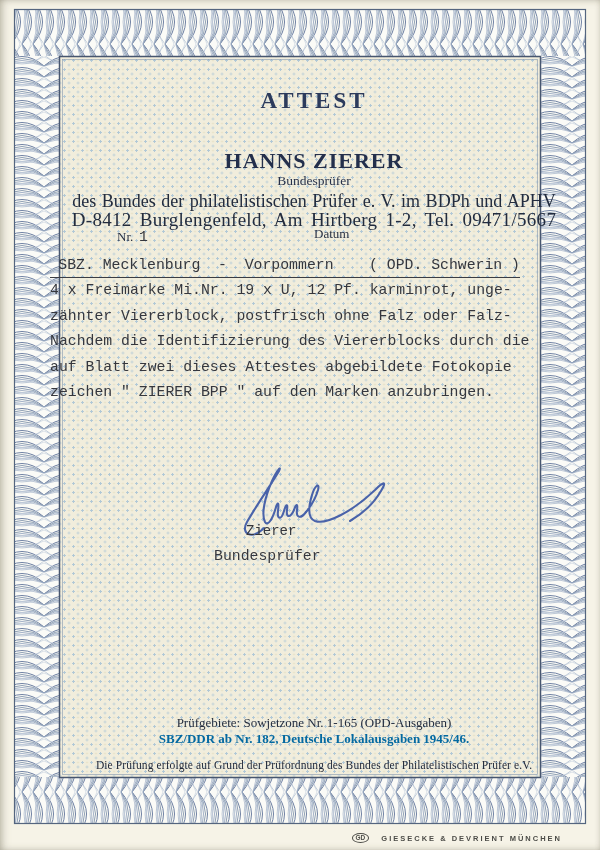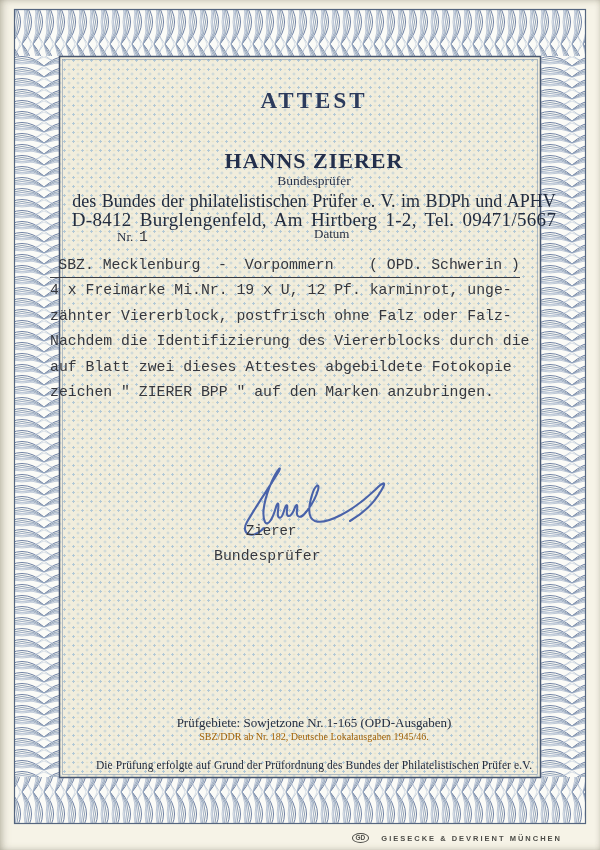--- a/index.html
+++ b/index.html
@@ -48,21 +48,21 @@
     font-family:"Liberation Mono", monospace;font-size:14.8px;color:#35373e;
     line-height:25.4px;white-space:pre;height:25.4px;
   }
   .underlined{border-bottom:1.6px solid #3a3c44;box-sizing:border-box;text-align:right;}
 
   .sig-svg{position:absolute;left:190px;top:408px;}
   .sig-name{position:absolute;left:202px;top:467px;font-size:14px;}
   .sig-role{position:absolute;left:170px;top:492px;font-size:14.8px;}
 
   .footer1{top:659px;font-size:13px;color:#232c3e;}
-  .footer2{top:675px;font-size:10px;color:#a16207;}
+  .footer2{top:675px;font-size:13px;color:#0369a1;font-weight:bold;}
   .footer-note{top:703px;font-size:11.5px;font-weight:normal;color:#20283a;letter-spacing:.1px;}
 
   .credit{
     position:absolute;right:38px;top:833px;z-index:4;
     font-family:"Liberation Sans", sans-serif;font-size:7.5px;font-weight:bold;
     letter-spacing:2px;color:#4c4c48;display:flex;align-items:center;gap:12px;
   }
   .gd-oval{
     display:inline-block;border:1.2px solid #4c4c48;border-radius:50%;
     font-size:6.5px;font-weight:bold;letter-spacing:0;line-height:8px;

